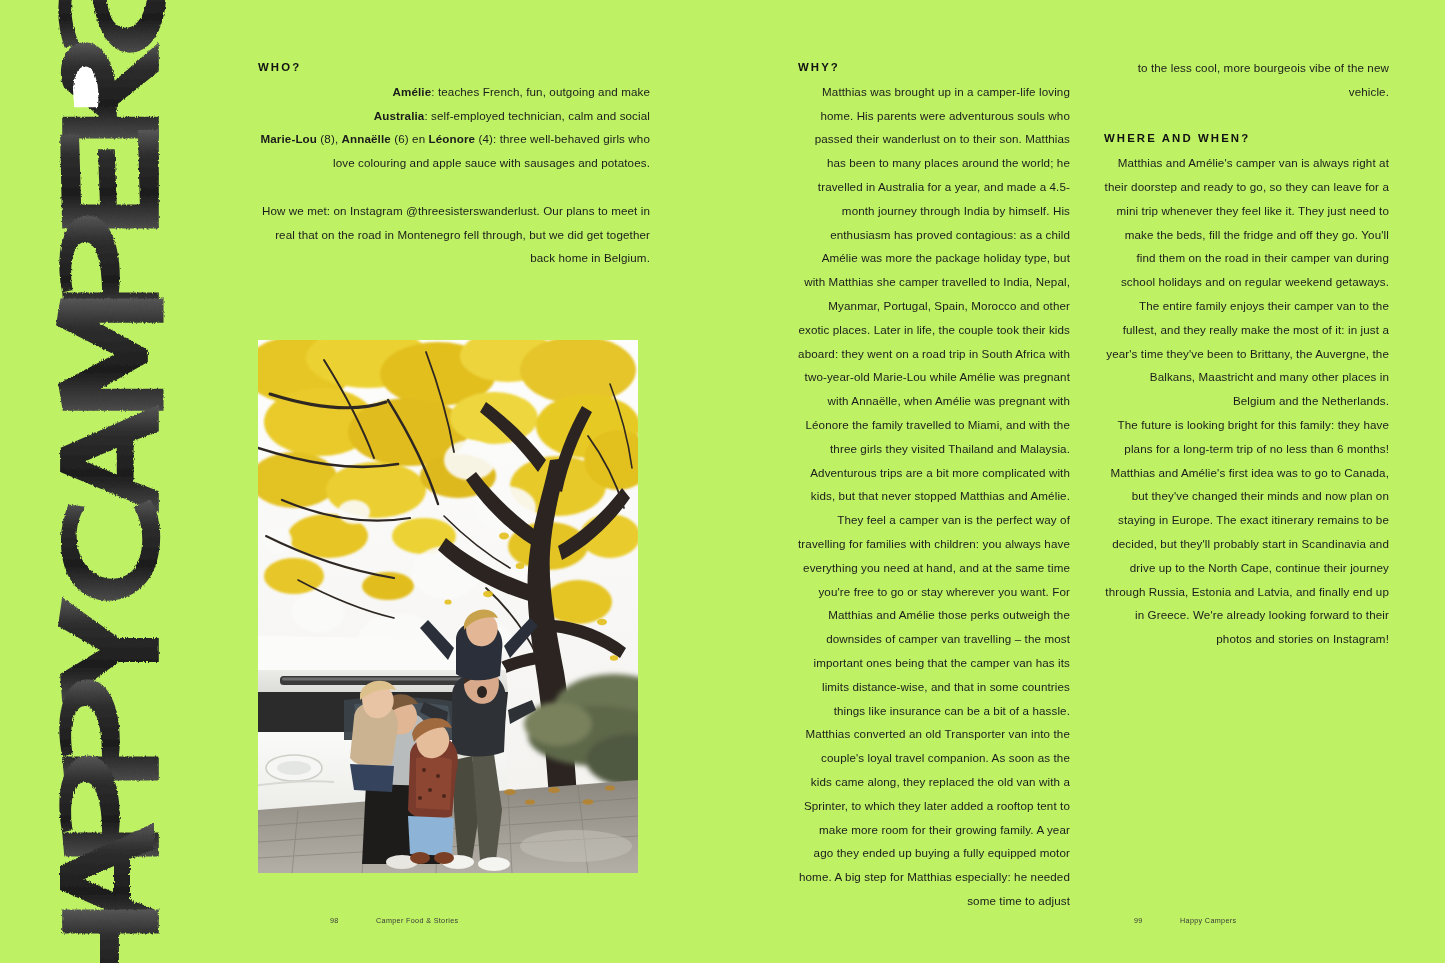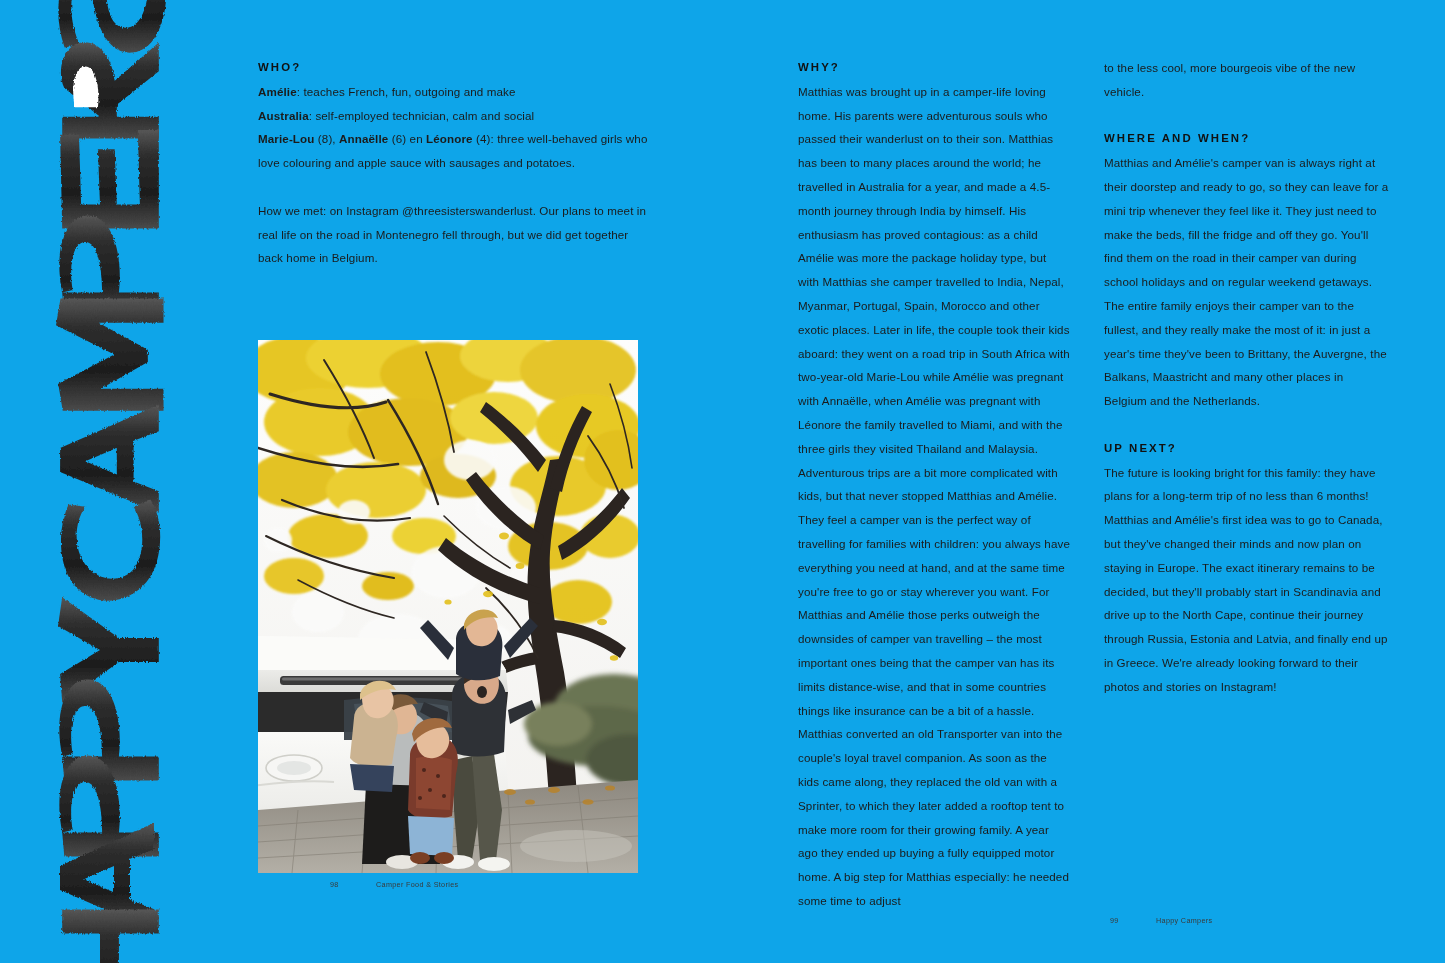--- a/index.html
+++ b/index.html
@@ -4,21 +4,21 @@
 <style>
   html, body {
     margin: 0;
     padding: 0;
     background: #ffffff;
   }
   .spread {
     position: relative;
     width: 1445px;
     height: 963px;
-    background: #0ea5e9;
+    background: #bef264;
     overflow: hidden;
     font-family: "Liberation Sans", sans-serif;
     color: #1a1a1a;
   }
 
   
   .title-art {
     position: absolute;
     left: 30px;
     top: 0px;
@@ -42,21 +42,21 @@
   .heading {
     font-weight: bold;
     font-size: 11.4px;
     letter-spacing: 2.1px;
     line-height: 23.8px;
     margin: 0 0 0px 0;
     color: #111;
   }
   .para {
     margin: 0;
-    text-align: left;
+    text-align: right;
   }
   .para.gap { margin-top: 23.8px; }
   .nm { font-weight: bold; }
 
   
   .photo {
     position: absolute;
     left: 258px;
     top: 340px;
     width: 380px;
@@ -67,22 +67,22 @@
   .photo svg { display: block; }
 
   
   .footer {
     position: absolute;
     font-size: 7.2px;
     letter-spacing: 0.35px;
     color: #3a3a3a;
     white-space: nowrap;
   }
-  .footer-left  { left: 330px;  top: 880px; }
-  .footer-right { left: 1110px; top: 916px; }
+  .footer-left  { left: 330px;  top: 916px; }
+  .footer-right { left: 1134px; top: 916px; }
   .footer .pg { display: inline-block; width: 46px; }
 </style>
 </head>
 <body>
 
 <div class="spread">
 
   <div class="title-art" title="HAPPY CAMPERS">
     <svg width="210" height="963" viewBox="0 0 210 963" xmlns="http://www.w3.org/2000/svg" aria-label="HAPPY CAMPERS">
       <defs>
@@ -167,21 +167,21 @@
   <div class="col col-left">
 
     <div class="heading">WHO?</div>
 
     <p class="para"><span class="nm">Amélie</span><span>: teaches French, fun, outgoing and make</span></p>
 
     <p class="para"><span class="nm">Australia</span><span>: self-employed technician, calm and social</span></p>
 
     <p class="para"><span class="nm">Marie-Lou</span> <span>(8)</span>, <span class="nm">Annaëlle</span> <span>(6)</span> <span>en</span> <span class="nm">Léonore</span> <span>(4)</span><span>: three well-behaved girls who love colouring and apple sauce with sausages and potatoes.</span></p>
 
-    <p class="para gap">How we met: on Instagram @threesisterswanderlust. Our plans to meet in real life on the road in Montenegro fell through, but we did get together back home in Belgium.</p>
+    <p class="para gap">How we met: on Instagram @threesisterswanderlust. Our plans to meet in real that on the road in Montenegro fell through, but we did get together back home in Belgium.</p>
   </div>
 
   <div class="photo">
     <svg width="380" height="533" viewBox="0 0 380 533" xmlns="http://www.w3.org/2000/svg" aria-label="family in front of camper van">
       <defs>
         <linearGradient id="skyg" x1="0" y1="0" x2="0" y2="1">
           <stop offset="0%" stop-color="#fdfdfc"></stop>
           <stop offset="100%" stop-color="#f2f1ee"></stop>
         </linearGradient>
         <linearGradient id="vang" x1="0" y1="0" x2="0" y2="1">
@@ -404,21 +404,20 @@
 
     <p class="para">Matthias converted an old Transporter van into the couple's loyal travel companion. As soon as the kids came along, they replaced the old van with a Sprinter, to which they later added a rooftop tent to make more room for their growing family. A year ago they ended up buying a fully equipped motor home. A big step for Matthias especially: he needed some time to adjust</p>
   </div>
 
   <div class="col col-right">
     <p class="para">to the less cool, more bourgeois vibe of the new vehicle.</p>
 
     <div class="heading" style="margin-top:23.8px">WHERE AND WHEN?</div>
     <p class="para">Matthias and Amélie's camper van is always right at their doorstep and ready to go, so they can leave for a mini trip whenever they feel like it. They just need to make the beds, fill the fridge and off they go. You'll find them on the road in their camper van during school holidays and on regular weekend getaways. The entire family enjoys their camper van to the fullest, and they really make the most of it: in just a year's time they've been to Brittany, the Auvergne, the Balkans, Maastricht and many other places in Belgium and the Netherlands.</p>
 
-    <div class="heading" style="margin-top:23.8px">UP NEXT?</div>
     <p class="para">The future is looking bright for this family: they have plans for a long-term trip of no less than 6 months! Matthias and Amélie's first idea was to go to Canada, but they've changed their minds and now plan on staying in Europe. The exact itinerary remains to be decided, but they'll probably start in Scandinavia and drive up to the North Cape, continue their journey through Russia, Estonia and Latvia, and finally end up in Greece. We're already looking forward to their photos and stories on Instagram!</p>
   </div>
 
   <div class="footer footer-left">
     <span class="pg">98</span><span>Camper Food &amp; Stories</span>
   </div>
 
   <div class="footer footer-right">
     <span class="pg">99</span><span>Happy Campers</span>
   </div>

